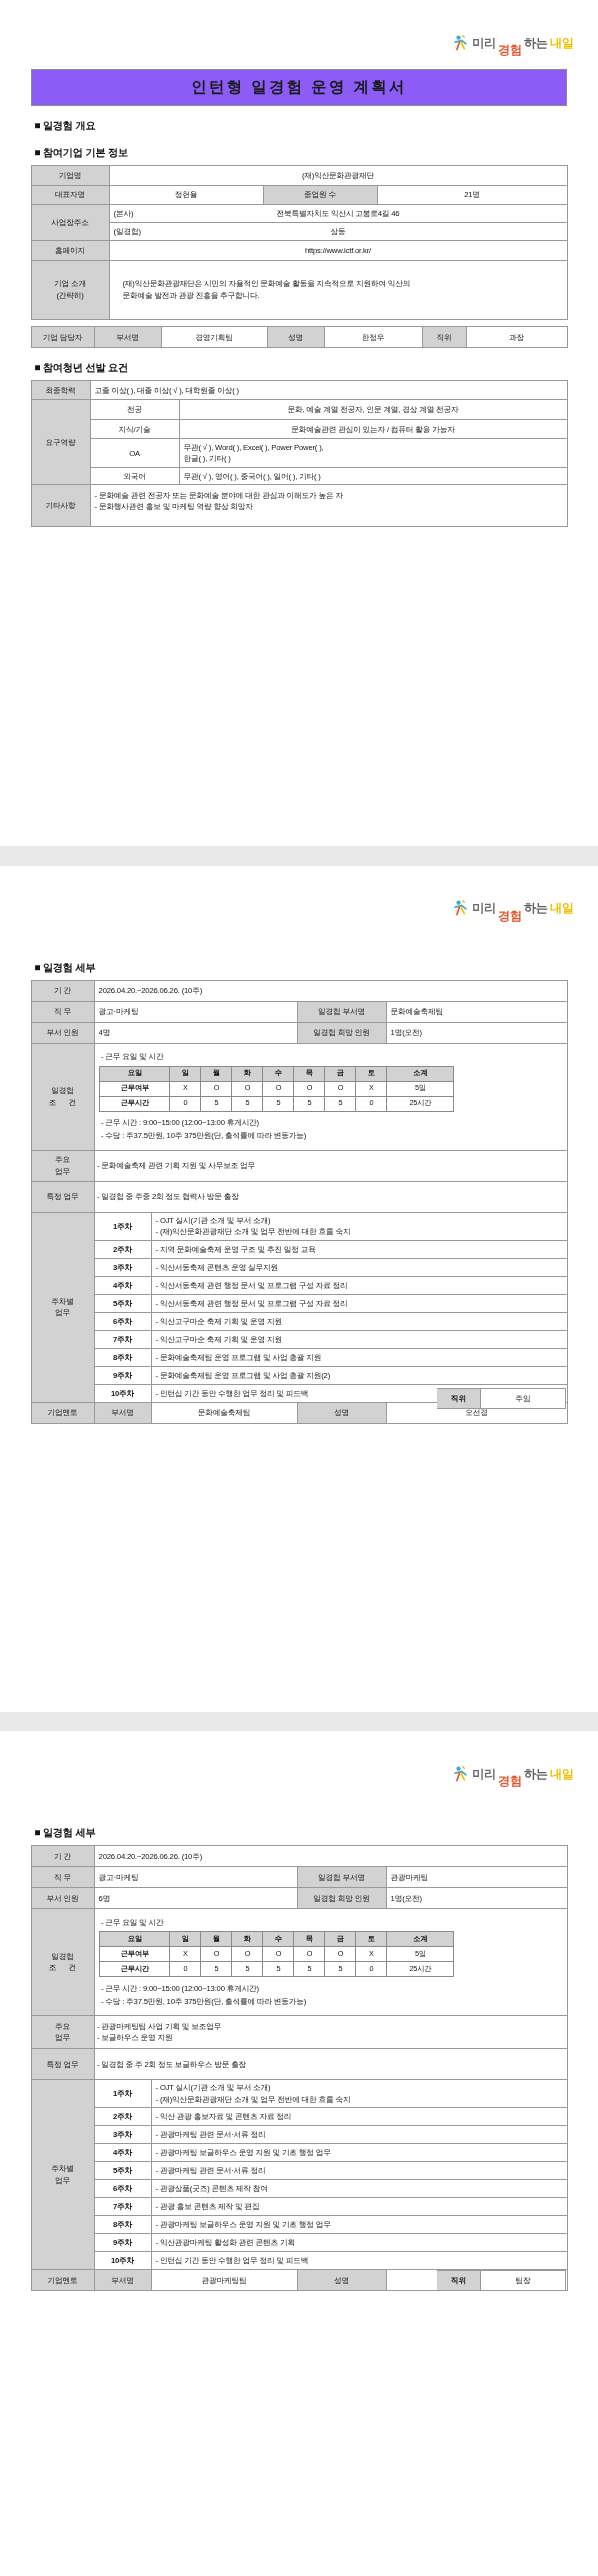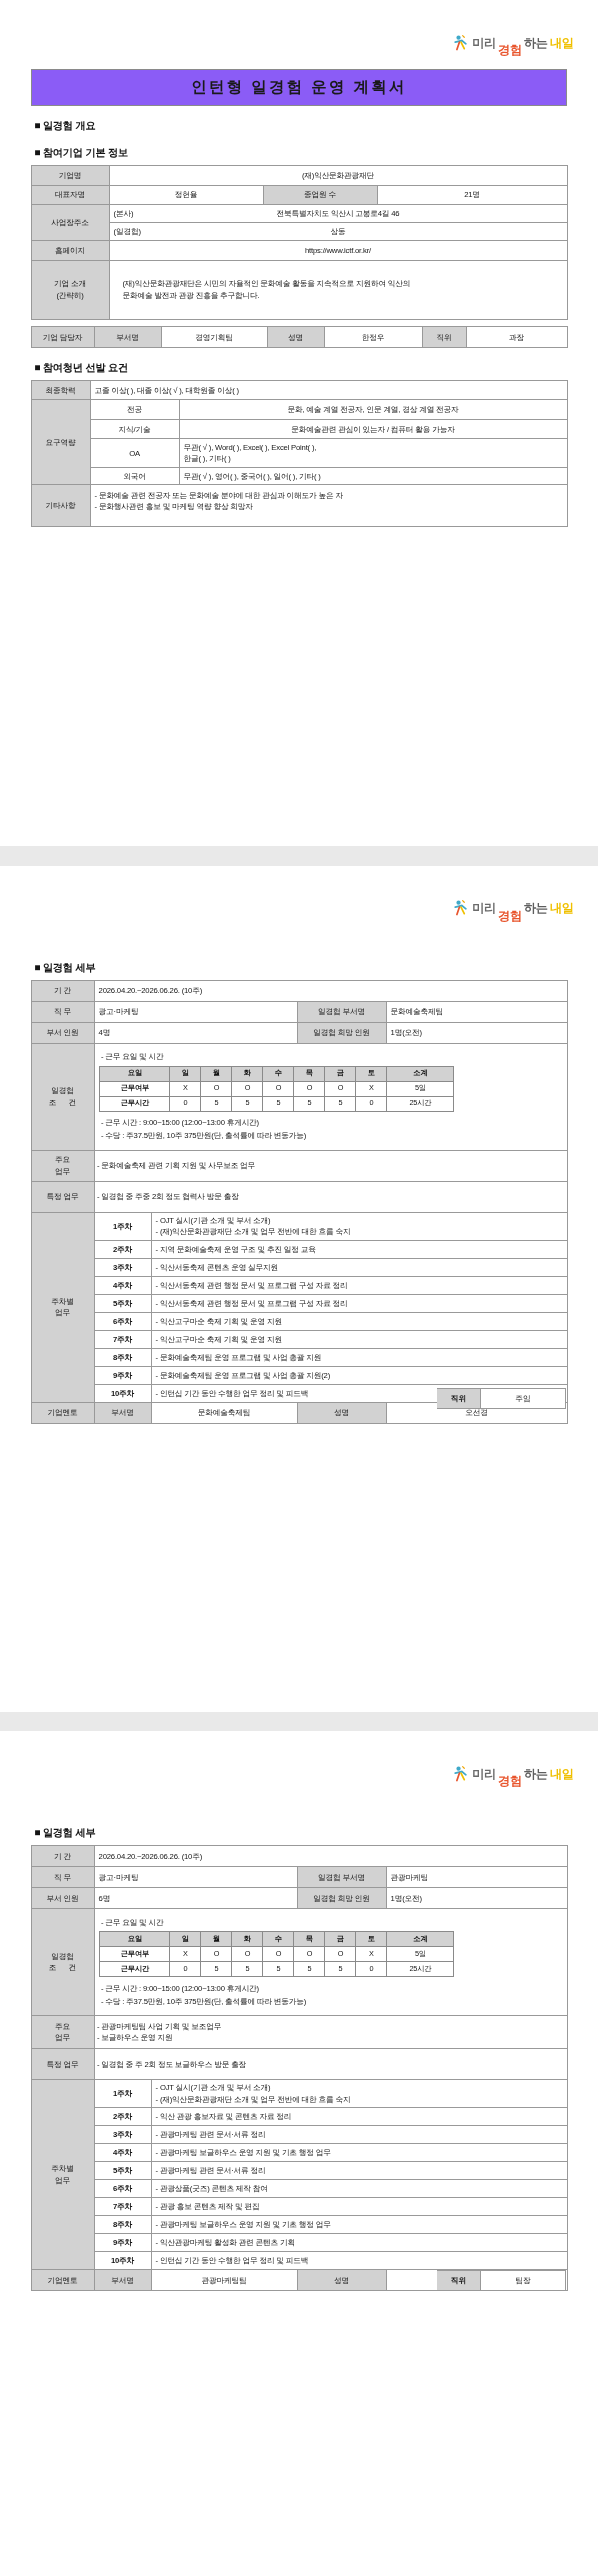--- a/index.html
+++ b/index.html
@@ -222,21 +222,21 @@
         <td class="ctr" style="height:19.5px">전공</td>
         <td class="ctr">문화, 예술 계열 전공자, 인문 계열, 경상 계열 전공자</td>
       </tr>
       <tr>
         <td class="ctr" style="height:19.5px">지식/기술</td>
         <td class="ctr">문화예술관련 관심이 있는자 / 컴퓨터 활용 가능자</td>
       </tr>
       <tr>
         <td class="ctr" style="height:29px">OA</td>
         <td class="lft multi">
-          <div>무관( √ ), Word(   ), Excel(   ), Excel Point(   ),</div>
+          <div>무관( √ ), Word(   ), Excel(   ), Power Power(   ),</div>
           <div>한글(   ), 기타(                     )</div>
         </td>
       </tr>
       <tr>
         <td class="ctr" style="height:16px">외국어</td>
         <td class="lft">무관( √ ), 영어(      ), 중국어(      ), 일어(      ), 기타(      )</td>
       </tr>
       <tr>
         <td class="hd" style="height:42px">기타사항</td>
         <td class="lft multi" colspan="2" style="vertical-align:top; padding-top:4.9px;">

